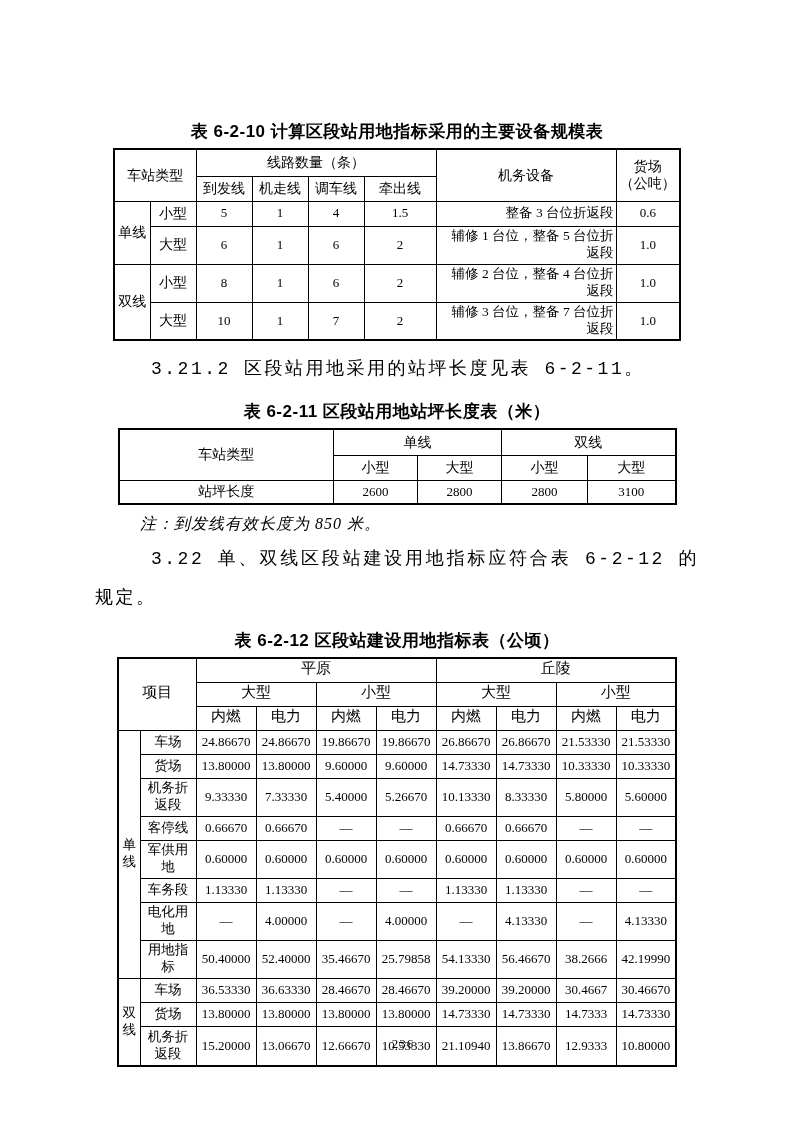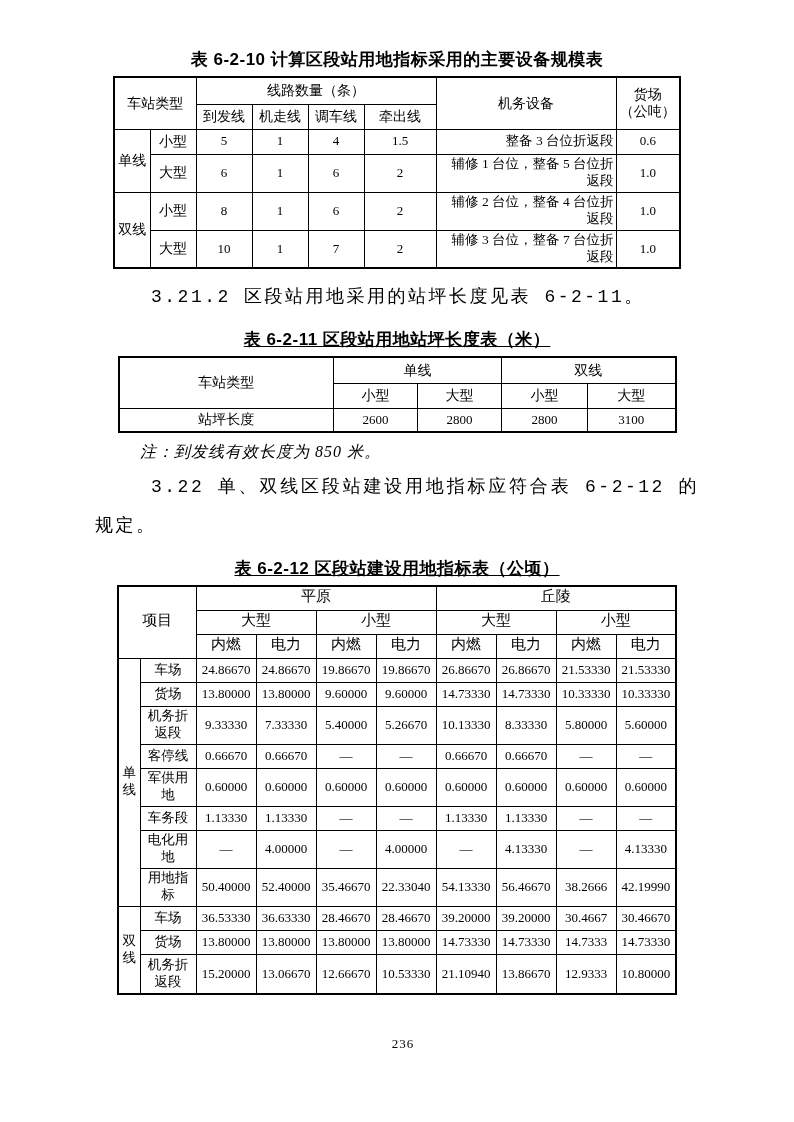--- a/index.html
+++ b/index.html
@@ -1,19 +1,19 @@
 <!DOCTYPE html>
 <html><head>
 <meta charset="utf-8">
 <style>
   html,body { margin:0; padding:0; background:#ffffff; }
   .page {
     position:relative; width:794px; height:1122px; margin:0 auto;
     background:#ffffff; color:#000; overflow:hidden; box-sizing:border-box;
-    padding-top:48px;
+    padding-top:120px;
     font-family:"Liberation Serif","DejaVu Serif",serif;
   }
   .tbl-title {
     font-family:"Liberation Sans","DejaVu Sans",sans-serif;
     font-size:17px; font-weight:bold; text-align:center;
     margin:0 0 5px 0; letter-spacing:0.5px;
   }
   table {
     border-collapse:collapse; margin:0 auto; table-layout:fixed;
     border:2px solid #000;
@@ -32,21 +32,21 @@
   .grp { font-size:13.5px; padding:0; }
   .pre { white-space:pre-line; }
   .para {
     width:604px; margin:9px auto 0; font-size:18px; line-height:39px;
     letter-spacing:2.5px; text-align:justify; text-indent:56px;font-family:Liberation Mono, monospace;
   }
   .note {
     width:566px; margin:9px auto 0; box-sizing:border-box; padding-left:26px;
     font-size:16px; font-style:italic; letter-spacing:1px;
   }
-  .title-gap { margin-top:11px;text-decoration:underline; }
+  .title-gap { margin-top:11px; }
   .pageno {
     position:absolute; bottom:70px; left:12px; right:0;
     text-align:center; font-size:13px; letter-spacing:1px;
   }
 </style>
 </head>
 <body>
 
 <div class="page">
 
@@ -270,21 +270,21 @@
       <td class="num">—</td>
       <td class="num">4.13330</td>
       <td class="num">—</td>
       <td class="num">4.13330</td>
     </tr>
     <tr style="height:38px">
       <td class="lbl3">用地指标</td>
       <td class="num">50.40000</td>
       <td class="num">52.40000</td>
       <td class="num">35.46670</td>
-      <td class="num">22.33040</td>
+      <td class="num">25.79858</td>
       <td class="num">54.13330</td>
       <td class="num">56.46670</td>
       <td class="num">38.2666</td>
       <td class="num">42.19990</td>
     </tr>
 
     <tr style="height:24px">
       <td rowspan="3" class="grp">双线</td>
       <td class="lbl3">车场</td>
       <td class="num">36.53330</td>

